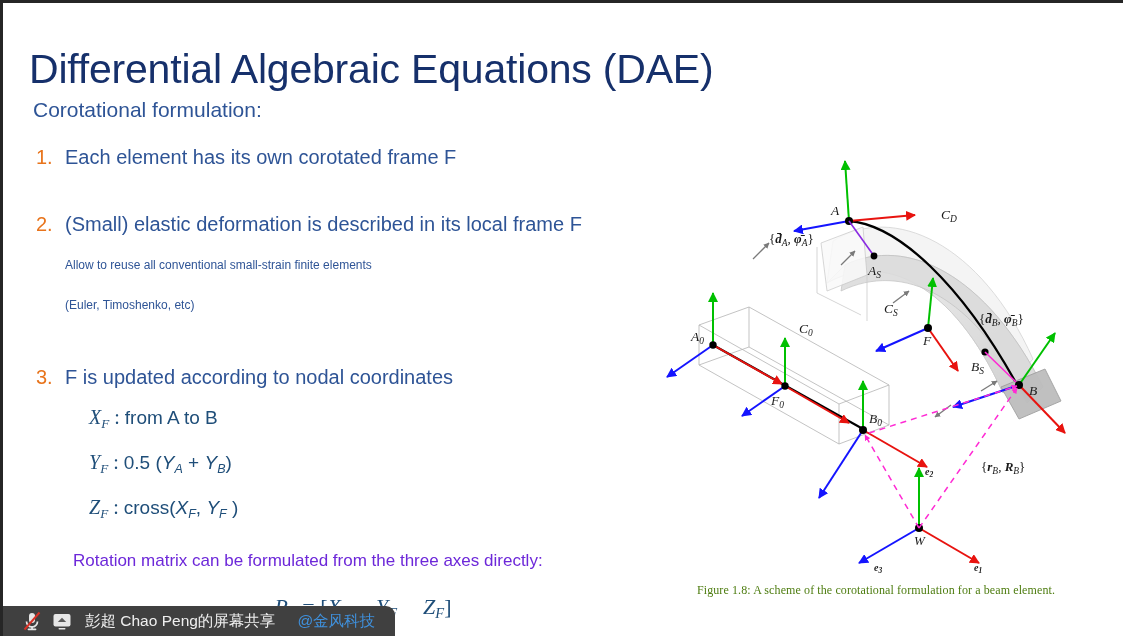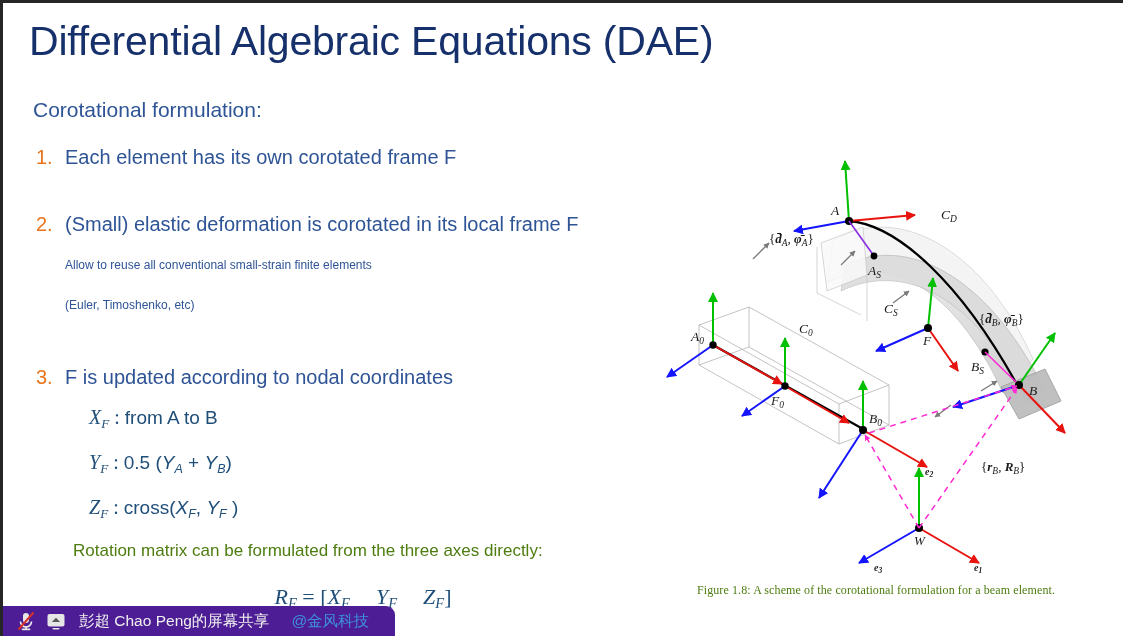--- a/index.html
+++ b/index.html
@@ -6,21 +6,21 @@
   body{width:1123px;height:636px;overflow:hidden;font-family:"Liberation Sans",sans-serif;}
 
   #slide{
     position:relative;width:1123px;height:636px;background:#ffffff;
     border-top:3px solid #262626;border-left:3px solid #262626;
     box-sizing:border-box;overflow:hidden;
   }
 
   
   #title{
-    position:absolute;left:26px;top:10px;width:760px;
+    position:absolute;left:26px;top:38px;width:760px;
     font-size:41px;line-height:56px;color:#16306b;letter-spacing:-0.2px;
     white-space:nowrap;
   }
 
   
   #content{position:absolute;left:30px;top:92px;width:640px;color:#2e5496;}
 
   .subtitle{font-size:21px;line-height:30px;color:#2e5496;margin:0 0 18px 0;}
 
   .li{position:relative;padding-left:32px;margin-bottom:6px;}
@@ -34,41 +34,41 @@
   .gap2{height:38px;}
 
   
   .math{
     font-family:"Liberation Serif",serif;color:#1f4e79;
     font-size:20px;line-height:39px;padding-left:56px;white-space:nowrap;
   }
   .math i{font-style:italic;}
   .math sub{font-size:0.66em;font-style:italic;vertical-align:-0.28em;}
   .mathup{font-family:"Liberation Sans",sans-serif;font-style:normal;font-size:19px;}
-  .note{font-size:17px;line-height:30px;color:#4d7c0f;padding-left:40px;margin-top:2px;}
+  .note{font-size:17px;line-height:30px;color:#6d28d9;padding-left:40px;margin-top:12px;}
   .eq{
     font-family:"Liberation Serif",serif;color:#1f4e79;font-size:22px;
     text-align:center;padding-left:20px;margin-top:18px;white-space:nowrap;
   }
   .eq .sp{display:inline-block;width:26px;}
 
   
   #figure{position:absolute;left:628px;top:140px;width:495px;height:470px;}
   #figsvg{position:absolute;left:0;top:0;}
   #caption{
     position:absolute;left:10px;top:440px;width:470px;text-align:center;
     font-family:"Liberation Serif",serif;font-size:12px;color:#4d7c0f;
     white-space:nowrap;letter-spacing:0.1px;
   }
 
   
   #sharebar{
     position:absolute;left:0;bottom:0;height:30px;width:392px;
-    background:#4c1d95;border-top-right-radius:9px;
-    display:flex;align-items:center;padding-left:10px;box-sizing:border-box;
+    background:#404040;border-top-right-radius:9px;
+    display:flex;align-items:center;padding-left:16px;box-sizing:border-box;
   }
   #sharebar .ic{width:26px;height:22px;margin-right:4px;position:relative;flex:none;}
   #sharebar .label{
     color:#efefef;font-size:15.5px;margin-left:6px;white-space:nowrap;
     font-family:"Liberation Sans",sans-serif;
   }
   #sharebar .host{color:#3f90dc;font-size:15.5px;margin-left:22px;white-space:nowrap;}
 </style>
 </head>
 <body>
@@ -83,21 +83,21 @@
 
     <div class="li">
       <span class="num">1.</span>
       <span class="txt">Each element has its own corotated frame F</span>
     </div>
 
     <div class="gap1"></div>
 
     <div class="li">
       <span class="num">2.</span>
-      <span class="txt">(Small) elastic deformation is corotated in its local frame F</span>
+      <span class="txt">(Small) elastic deformation is described in its local frame F</span>
     </div>
 
     <div class="sub">Allow to reuse all conventional small-strain finite elements</div>
     <div class="sub">(Euler, Timoshenko, etc)</div>
 
     <div class="gap2"></div>
 
     <div class="li">
       <span class="num">3.</span>
       <span class="txt">F is updated according to nodal coordinates</span>

